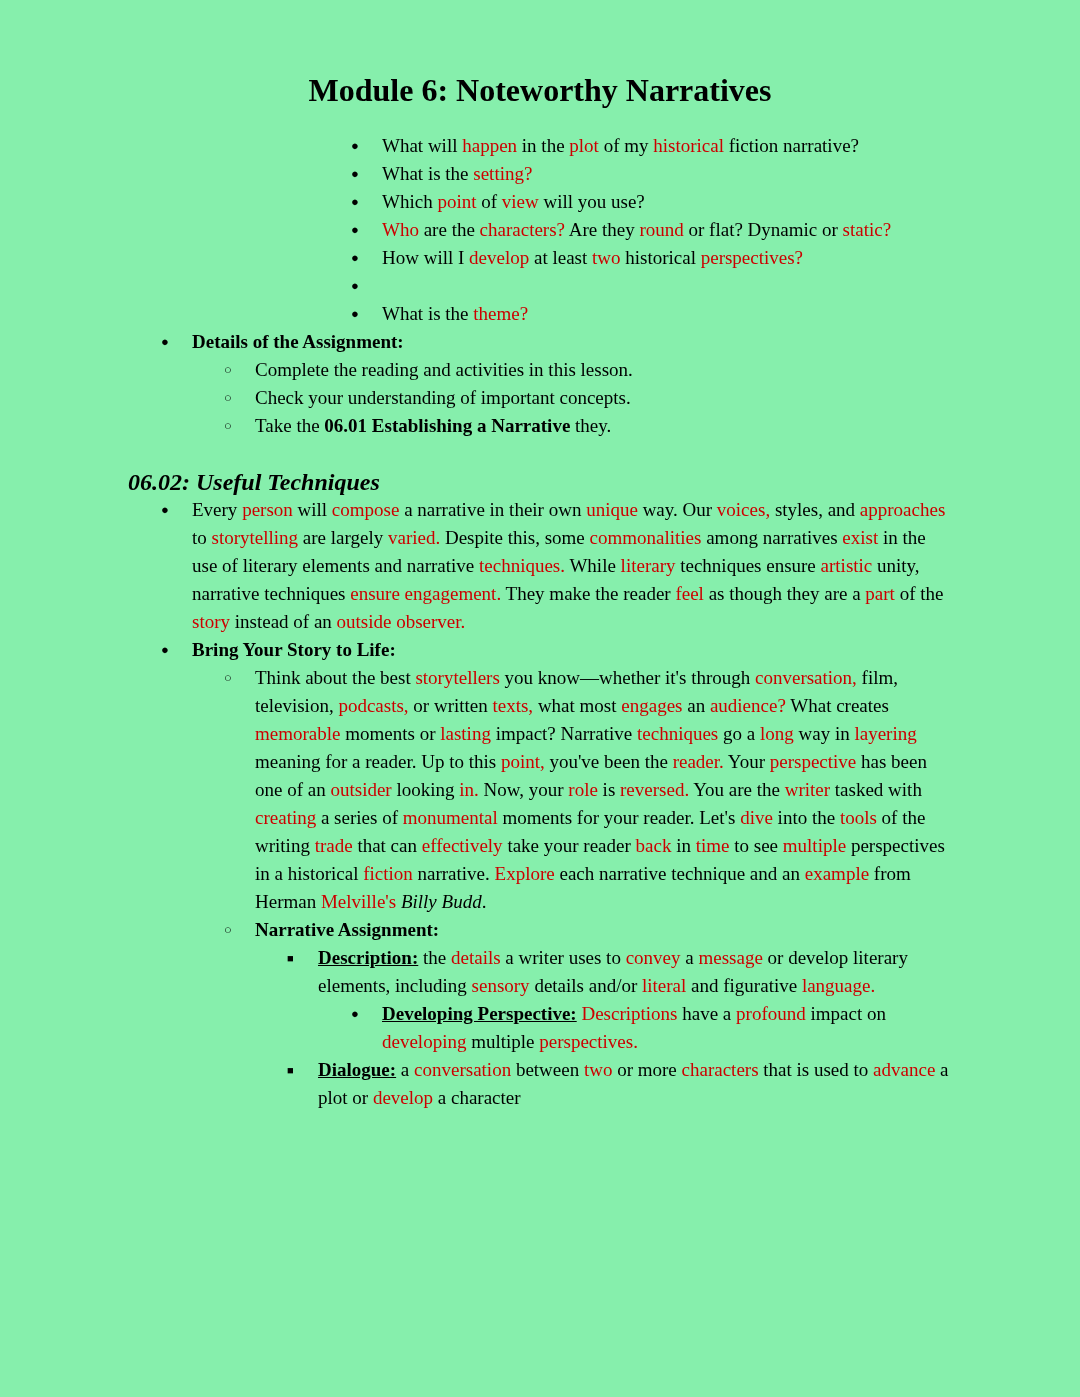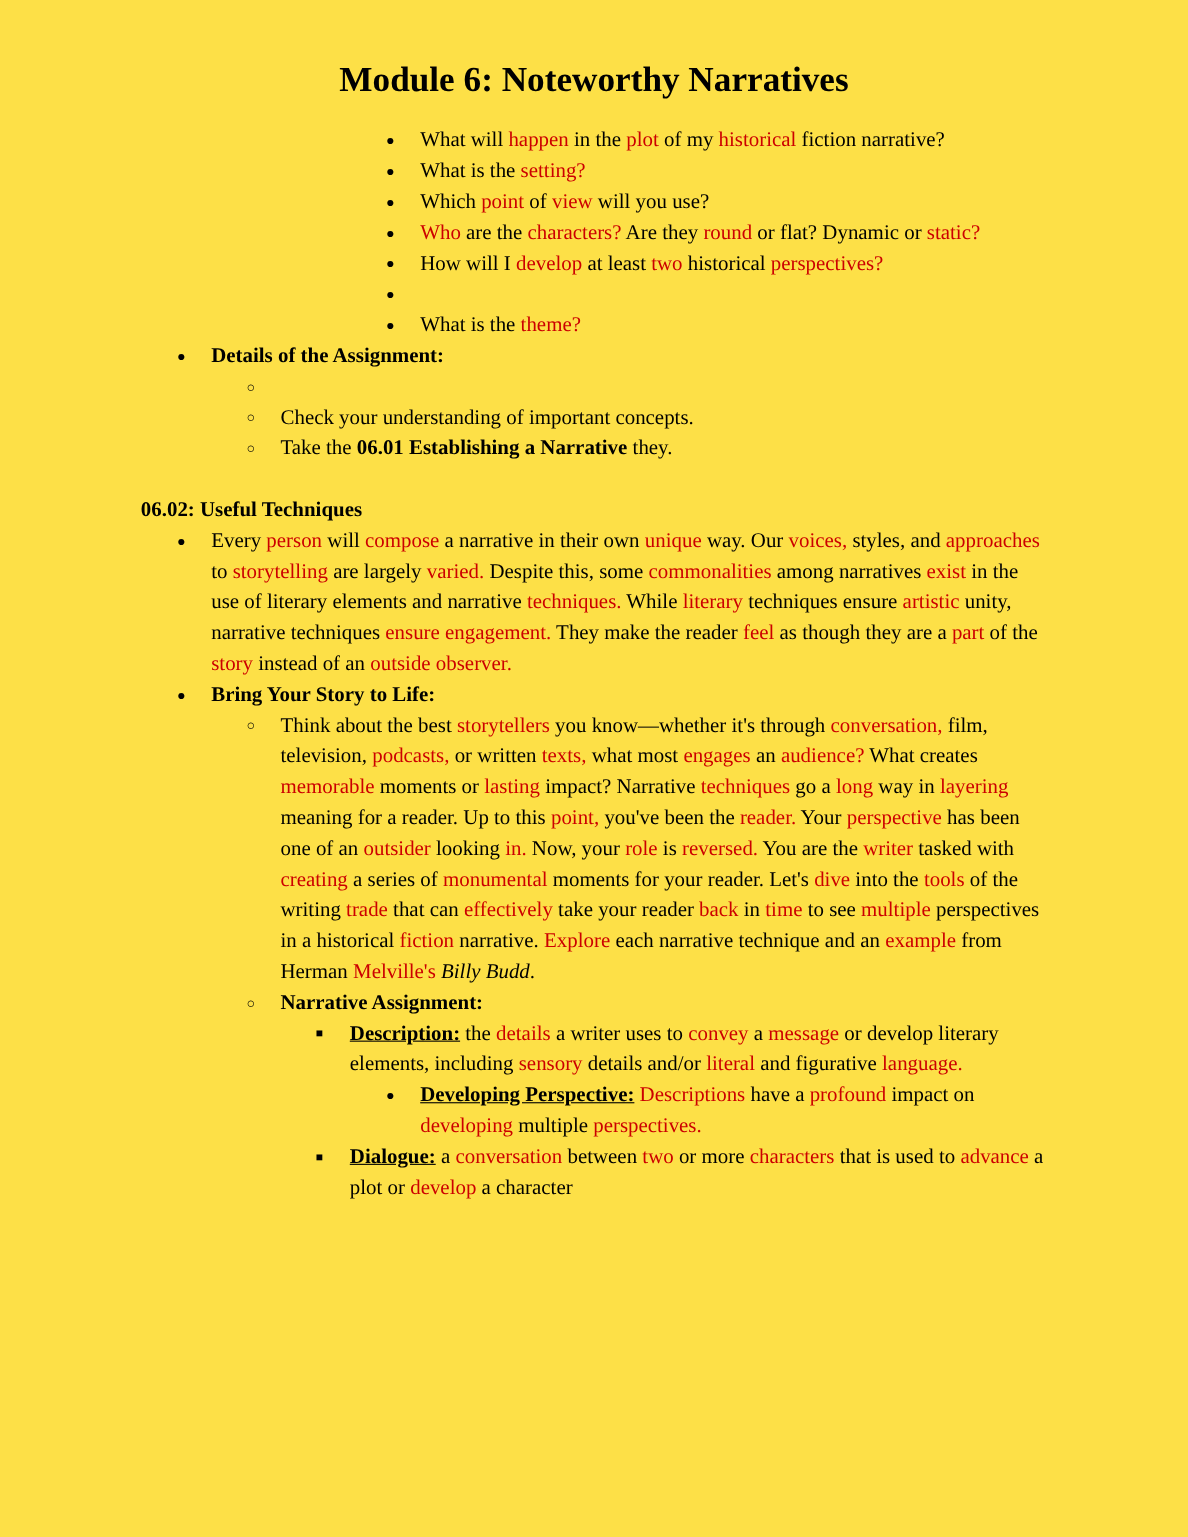--- a/index.html
+++ b/index.html
@@ -4,36 +4,37 @@
 <style>
   html, body {
     margin: 0;
     padding: 0;
     background: #ffffff;
   }
   .page {
     width: 1080px;
     min-height: 1397px;
     box-sizing: border-box;
-    padding: 52px 128px 40px 128px;
-    background: #fde047;
+    padding: 70px 128px 40px 128px;
+    background: #86efac;
     font-family: "Liberation Serif", "DejaVu Serif", serif;
     color: #000000;
   }
   .doc-title {
     text-align: center;
     font-size: 32px;
     line-height: 40px;
     font-weight: bold;
     margin: 0 0 22px 0;
   }
   .heading {
-    font-size: 19px;
+    font-size: 24px;
     line-height: 28px;
     font-weight: bold;
+    font-style: italic;
   }
   .li {
     display: flex;
     font-size: 19px;
     line-height: 28px;
   }
   .li .marker {
     flex: 0 0 31px;
     line-height: 28px;
   }
@@ -83,20 +84,21 @@
       <div class="li level-4">
         <span class="marker marker-disc">●</span>
         <span class="text"><span class="seg">What is the </span><span class="seg red">theme?</span></span>
       </div>
       <div class="li level-1">
         <span class="marker marker-disc">●</span>
         <span class="text"><span class="seg bold">Details of the Assignment:</span></span>
       </div>
       <div class="li level-2">
         <span class="marker marker-circle">○</span>
+        <span class="text"><span class="seg">Complete the reading and activities in this lesson.</span></span>
       </div>
       <div class="li level-2">
         <span class="marker marker-circle">○</span>
         <span class="text"><span class="seg">Check your understanding of important concepts.</span></span>
       </div>
       <div class="li level-2">
         <span class="marker marker-circle">○</span>
         <span class="text"><span class="seg">Take the </span><span class="seg bold">06.01 Establishing a Narrative</span><span class="seg"> they.</span></span>
       </div>
       <div class="spacer"></div>

